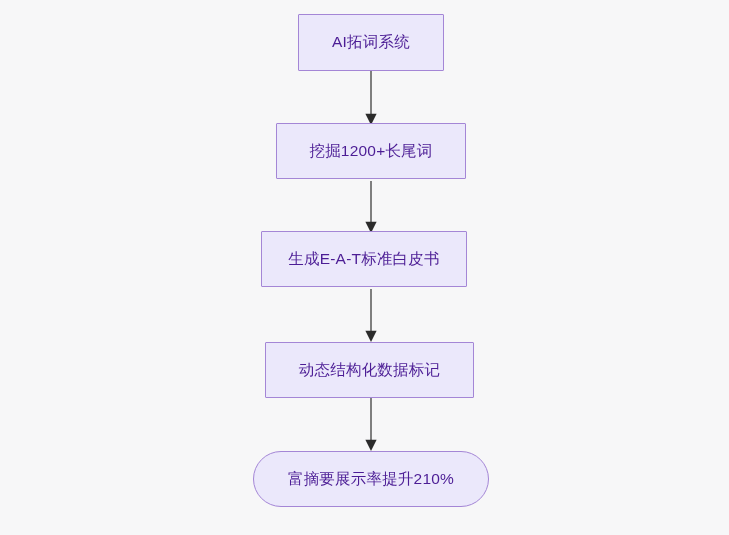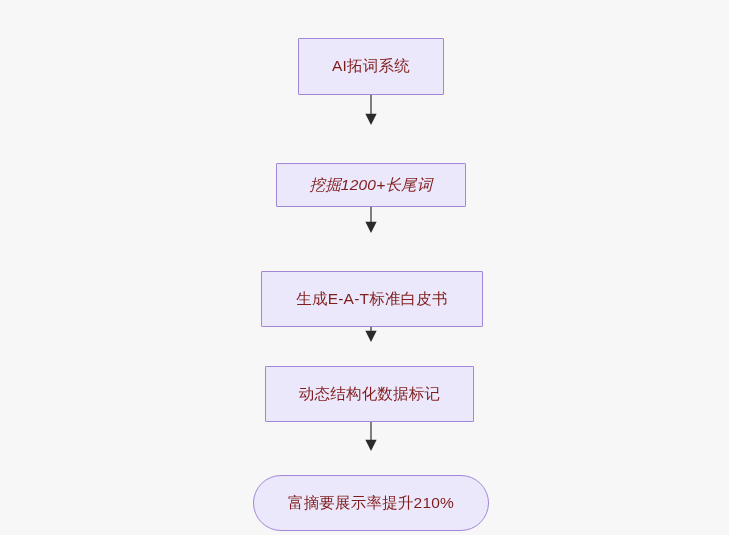--- a/index.html
+++ b/index.html
@@ -24,38 +24,37 @@
   
   .node {
     position: absolute;
     box-sizing: border-box;
     display: flex;
     align-items: center;
     justify-content: center;
     background: #ebe8fb;
     border: 1.4px solid #a486d6;
     border-radius: 1px;
-    color: #7f1d1d;
+    color: #4c1d95;
     font-size: 15.5px;
     line-height: 1.2;
     letter-spacing: 0.2px;
     white-space: nowrap;
     user-select: none;
-    margin-top: 24px;
   }
 
   .node-label {
     display: block;
     padding: 0 6px;
   }
 
   
   .node-1 { left: 298px; top: 14px;  width: 146px; height: 57px; }
-  .node-2 { left: 276px; top: 139px; width: 190px; height: 44px; font-style: italic; }
-  .node-3 { left: 261px; top: 247px; width: 222px; height: 56px; }
+  .node-2 { left: 276px; top: 123px; width: 190px; height: 56px; }
+  .node-3 { left: 261px; top: 231px; width: 206px; height: 56px; }
   .node-4 { left: 265px; top: 342px; width: 209px; height: 56px; }
   .node-5 { left: 253px; top: 451px; width: 236px; height: 56px; border-radius: 28px; }
 
   
   .edge {
     position: absolute;
     left: 0;
     top: 0;
     width: 729px;
     height: 535px;

